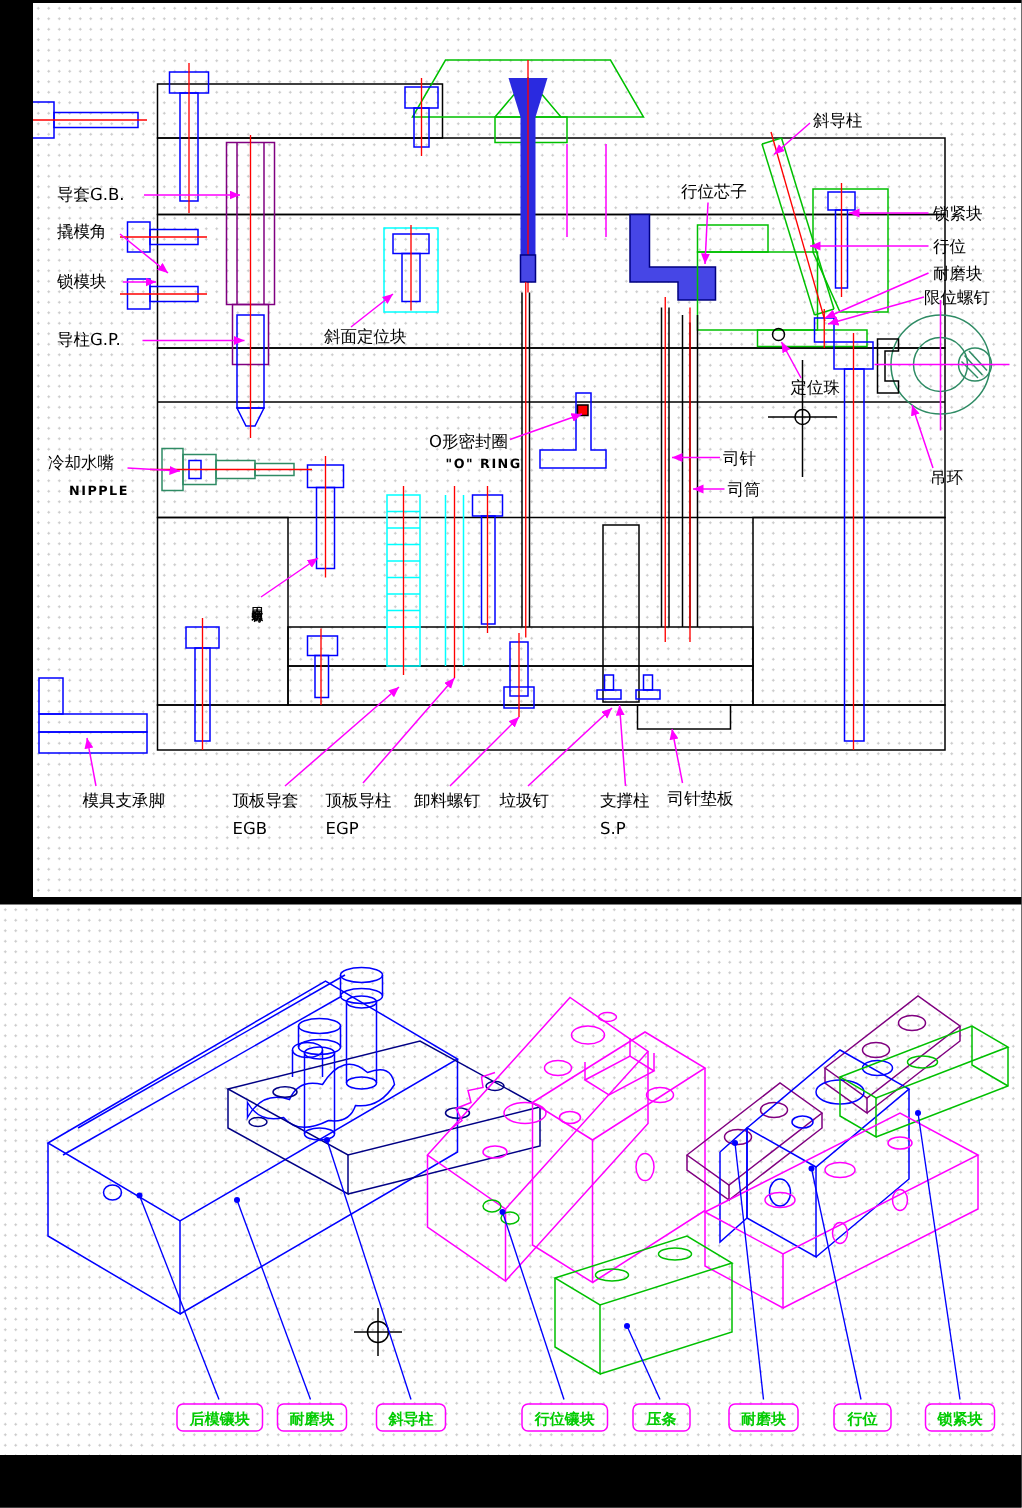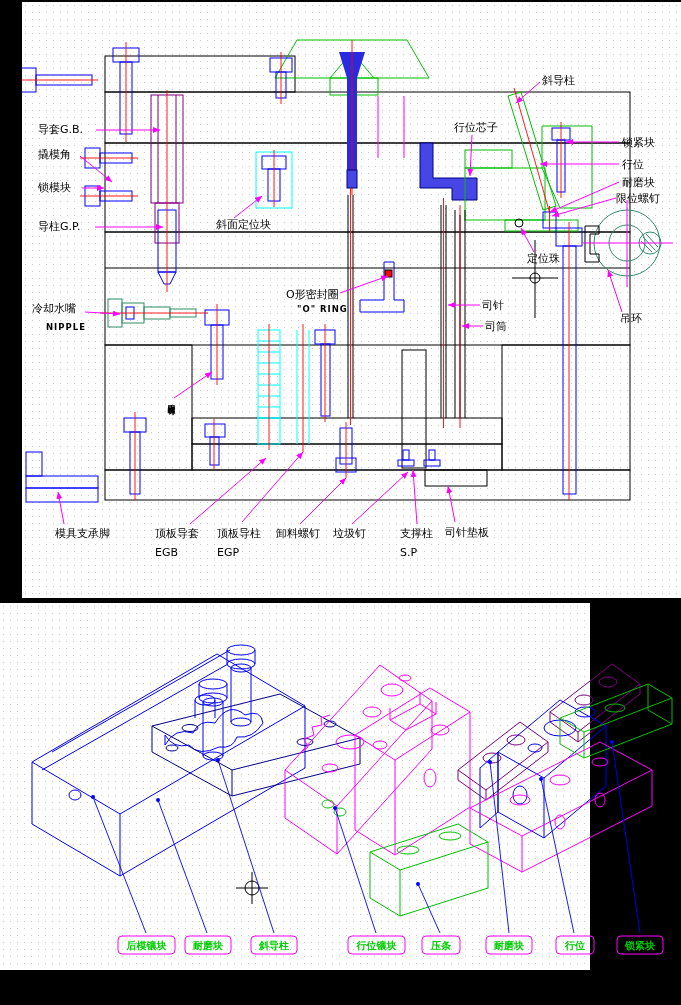--- a/index.html
+++ b/index.html
@@ -1,21 +1,21 @@
 <!DOCTYPE html>
 <html><head>
 <meta charset="utf-8">
 <style>
   html,body{margin:0;padding:0;background:#000;width:681px;height:1005px;overflow:hidden;}
   body{font-family:"DejaVu Sans",sans-serif;position:relative;}
   .panel{position:absolute;background-color:#fff;
          background-image:radial-gradient(#c9c9c9 0.8px, transparent 0.9px);
          background-size:7px 7px;}
   #top-panel{left:22px;top:2px;width:659px;height:596px;}
-  #bottom-panel{left:0px;top:603px;width:590px;height:367px;}
+  #bottom-panel{left:0px;top:603px;width:681px;height:367px;}
   svg{position:absolute;left:0;top:0;}
   .k{stroke:#000;fill:none;stroke-width:1;}
   .g{stroke:#00c000;fill:none;stroke-width:1;}
   .dg{stroke:#2e8b64;fill:none;stroke-width:1;}
   .b{stroke:#0000ff;fill:none;stroke-width:1;}
   .nb{stroke:#000085;fill:none;stroke-width:1;}
   .m{stroke:#ff00ff;fill:none;stroke-width:1;}
   .c{stroke:#00ffff;fill:none;stroke-width:1;}
   .r{stroke:#ff0000;fill:none;stroke-width:0.9;}
   .p{stroke:#800080;fill:none;stroke-width:1;}

